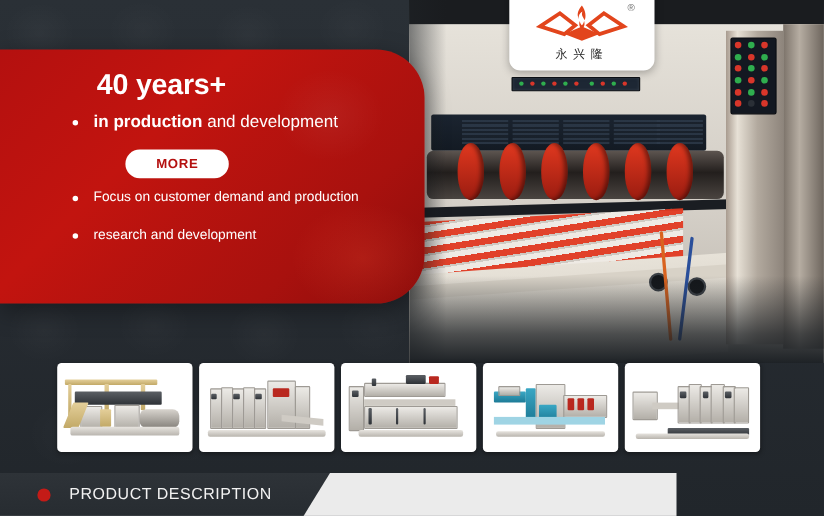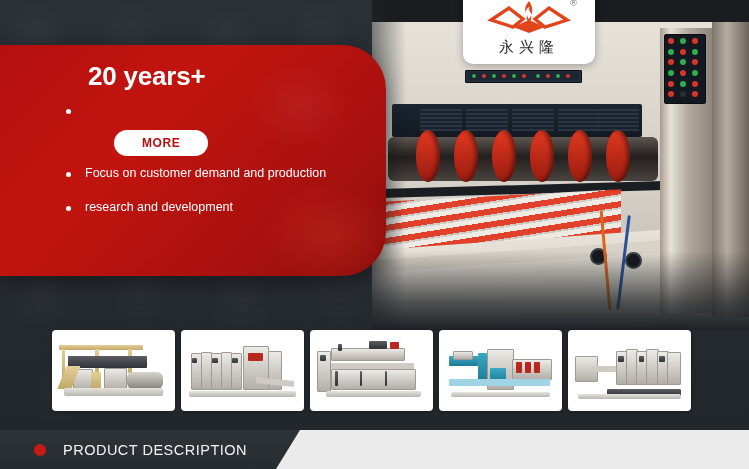--- a/index.html
+++ b/index.html
@@ -106,38 +106,38 @@
   
   .logo-card{
     position:absolute;left:463px;top:-18px;width:132px;height:82px;
     background:#fff;border-radius:10px;
     box-shadow:0 2px 8px rgba(0,0,0,.28);
     display:flex;flex-direction:column;align-items:center;justify-content:flex-end;
     padding-bottom:7px;box-sizing:border-box;
   }
   .logo-mark{position:relative;width:92px;height:34px;}
   .logo-reg{position:absolute;right:-2px;top:-2px;font-size:9px;color:#6d6d6d;}
-  .logo-cn{font-size:15px;color:#2a2a2a;letter-spacing:5px;margin-top:4px;font-family:Liberation Serif, serif;}
+  .logo-cn{font-size:11px;color:#2a2a2a;letter-spacing:5px;margin-top:4px;font-family:Liberation Serif, serif;}
 
   
   .thumbs{position:absolute;left:52px;top:330px;width:645px;height:81px;display:flex;gap:6px;}
   .thumb{flex:0 0 123px;height:81px;background:#fff;border-radius:4px;overflow:hidden;position:relative;
          box-shadow:0 1px 4px rgba(0,0,0,.35);}
   .mini{position:absolute;inset:5px;}
   
   .m-base{position:absolute;left:4%;bottom:14%;width:92%;height:30%;background:linear-gradient(180deg,#e7e4df,#b9b5ae);border-radius:2px;}
   .m-blk{position:absolute;background:linear-gradient(180deg,#eceae6,#b3afa8);border:1px solid #9e9a94;border-radius:1px;}
   .m-dark{position:absolute;background:linear-gradient(180deg,#5b5f64,#2e3237);border-radius:1px;}
   .m-teal{position:absolute;background:linear-gradient(180deg,#3aa7c4,#1d7a96);border-radius:1px;}
   .m-tan{position:absolute;background:linear-gradient(180deg,#e4cf9a,#c2a967);border-radius:1px;}
   .m-cyl{position:absolute;background:linear-gradient(180deg,#d8d4ce,#86827c);border-radius:6px;}
   .m-rail{position:absolute;background:#cfcbc4;}
 
   
-  .pd-wrap{position:absolute;left:0;bottom:0;width:749px;height:39px;}
+  .pd-wrap{position:absolute;left:0;bottom:0;width:615px;height:39px;}
   .pd-light{position:absolute;inset:0;background:#ebebeb;}
   .pd-dark{position:absolute;left:0;top:0;width:300px;height:39px;
     background:linear-gradient(180deg,#2e3338,#272c31);
     clip-path:polygon(0 0,300px 0,276px 39px,0 39px);}
   .pd-inner{position:absolute;left:34px;top:0;height:39px;display:flex;align-items:center;gap:17px;}
   .pd-dot{width:12px;height:12px;border-radius:50%;background:#c41b17;}
   .pd-text{color:#f2f2f2;font-size:14.5px;letter-spacing:.5px;}
 </style>
 </head>
 <body>
@@ -212,24 +212,27 @@
       <s style="background:#d8362a"></s>
         <s style="background:#2a2f36"></s>
         <s style="background:#d8362a"></s>
     </div>
 
     <div class="photo-fade"></div>
   </div>
 
   <div class="banner">
     <div class="banner-inner">
-      <div class="t-years">20 years+</div>
+      <div class="t-years">40 years+</div>
 
       <div class="b-row">
         <span class="dot"></span>
+        <span class="b-main">
+          <span class="bold">in production</span><span> and development</span>
+        </span>
       </div>
 
       <div class="more-wrap">
         <button class="more-btn">MORE</button>
       </div>
 
       <div class="b-row small">
         <span class="dot"></span>
         <span class="b-small">Focus on customer demand and production</span>
       </div>

